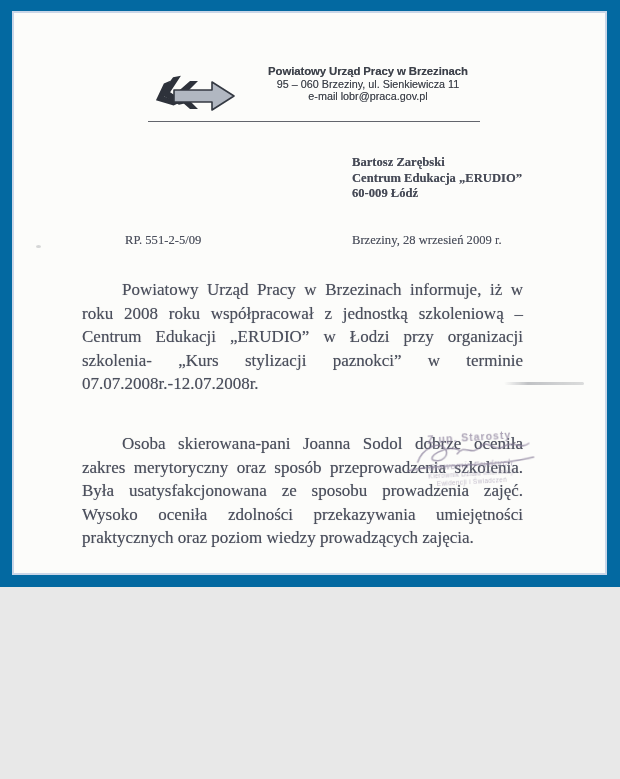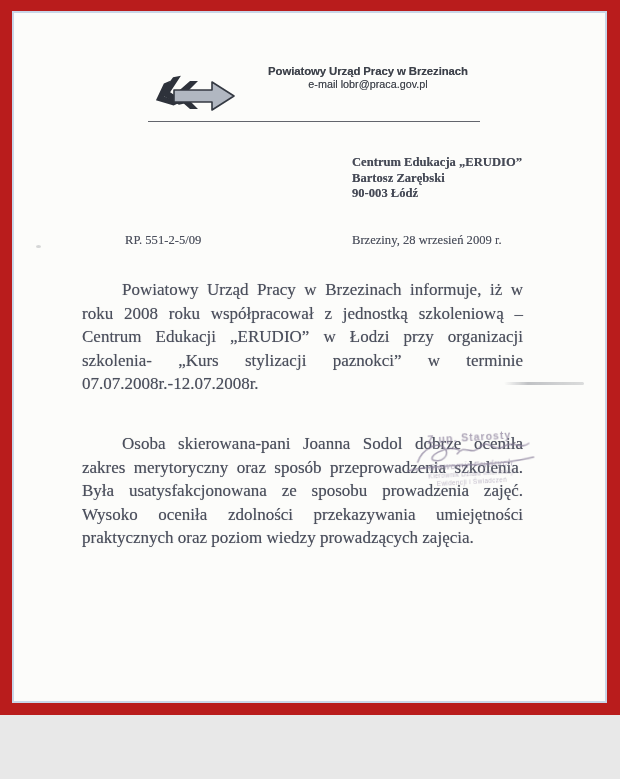--- a/index.html
+++ b/index.html
@@ -1,22 +1,22 @@
 <!DOCTYPE html>
 <html lang="pl"><head>
 <meta charset="utf-8">
 <style>
   * { margin: 0; padding: 0; box-sizing: border-box; }
   html, body { width: 620px; height: 779px; }
   body { font-family: "Liberation Serif", serif; background: #e8e8e8; }
 
   .frame {
     position: relative;
-    width: 620px; height: 715px;
-    background: #b91c1c;
+    width: 620px; height: 587px;
+    background: #0369a1;
     overflow: hidden;
   }
   .paper {
     position: absolute;
     left: 14px; top: 13px; right: 15px; bottom: 14px;
     background: #fcfcfa;
     box-shadow: 0 0 0 2px #c9d6e8;
   }
 
   
@@ -114,29 +114,30 @@
       <svg class="logo" viewBox="0 0 92 46" aria-hidden="true">
         <g fill="#2e323b">
           <polygon points="26,16 40,4 47,4 35,16 47,28 40,28" transform="rotate(-24 36 16) translate(-22 -2)"></polygon>
           <polygon points="14,18 30,4 38,4 24,18 38,32 30,32" transform="rotate(-12 26 18) translate(-4 0)"></polygon>
           <polygon points="22,20 38,6 46,6 32,20 46,34 38,34" transform="translate(2 2)"></polygon>
         </g>
         <polygon points="24,17 62,17 62,9 84,23 62,37 62,29 24,29" fill="#b1b7c1" stroke="#343942" stroke-width="1.6" stroke-linejoin="round"></polygon>
       </svg>
       <div class="org-block">
         <div class="org-name">Powiatowy Urząd Pracy w Brzezinach</div>
+        <div class="org-address">95 – 060 Brzeziny, ul. Sienkiewicza 11</div>
         <div class="org-email">e-mail lobr@praca.gov.pl</div>
       </div>
       <div class="head-rule"></div>
     </div>
 
     <div class="recipient">
+      <div>Bartosz Zarębski</div>
       <div>Centrum Edukacja „ERUDIO”</div>
-      <div>Bartosz Zarębski</div>
-      <div>90-003 Łódź</div>
+      <div>60-009 Łódź</div>
     </div>
 
     <div class="ref-row">
       <span class="ref-no">RP. 551-2-5/09</span>
       <span class="dateline">Brzeziny, 28 wrzesień 2009 r.</span>
     </div>
 
     <div class="body-text">
       <p>Powiatowy Urząd Pracy w Brzezinach informuje, iż w roku 2008 roku współpracował z jednostką szkoleniową –Centrum Edukacji „ERUDIO” w Łodzi przy organizacji szkolenia- „Kurs stylizacji paznokci” w terminie 07.07.2008r.-12.07.2008r.</p>
       <p>Osoba skierowana-pani Joanna Sodol dobrze oceniła zakres merytoryczny oraz sposób przeprowadzenia szkolenia. Była usatysfakcjonowana ze sposobu prowadzenia zajęć. Wysoko oceniła zdolności przekazywania umiejętności praktycznych oraz poziom wiedzy prowadzących zajęcia.</p>

